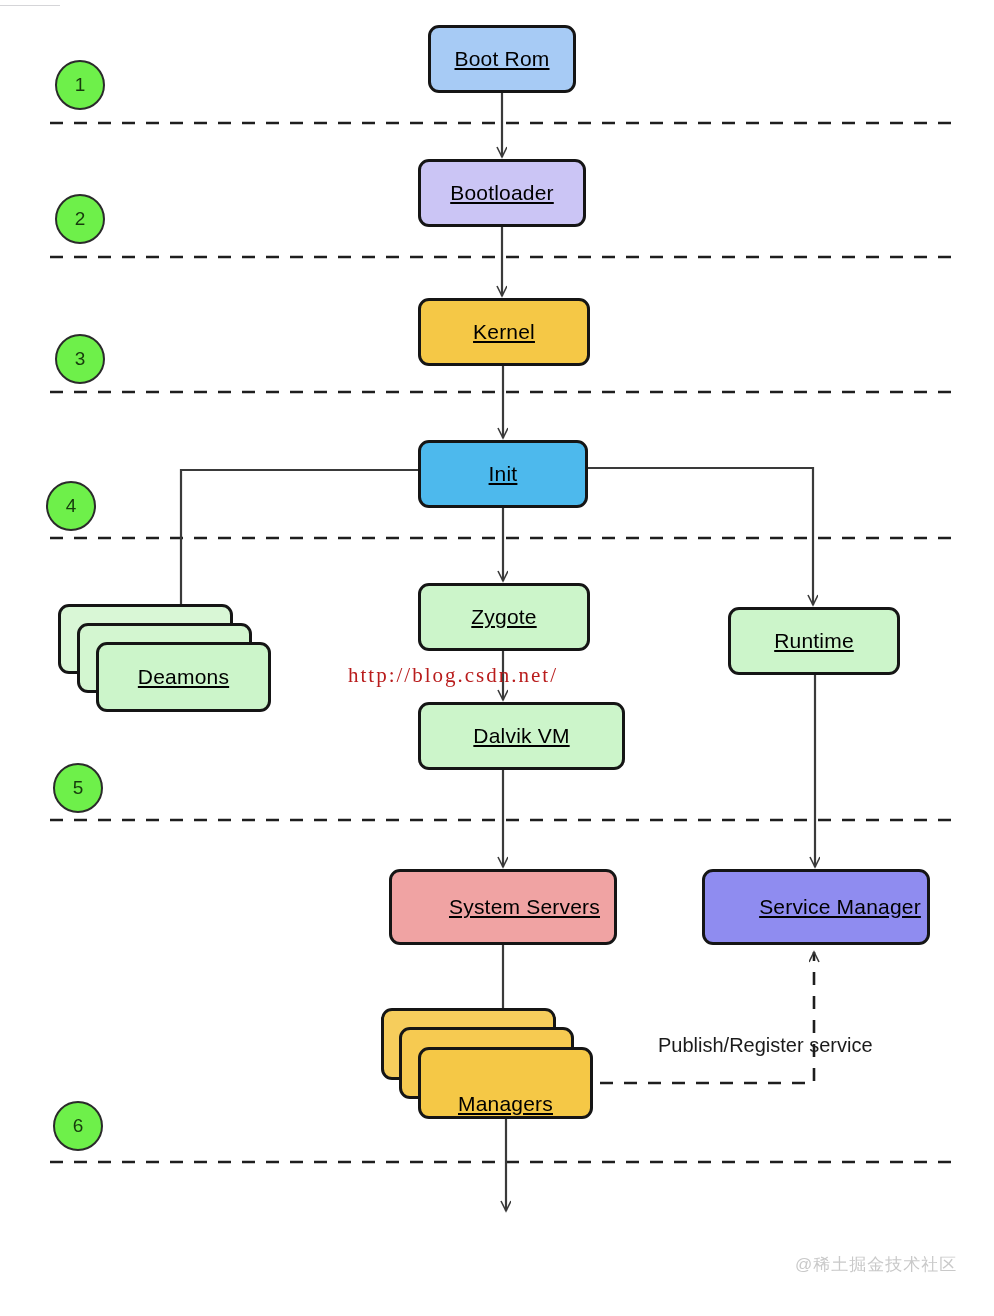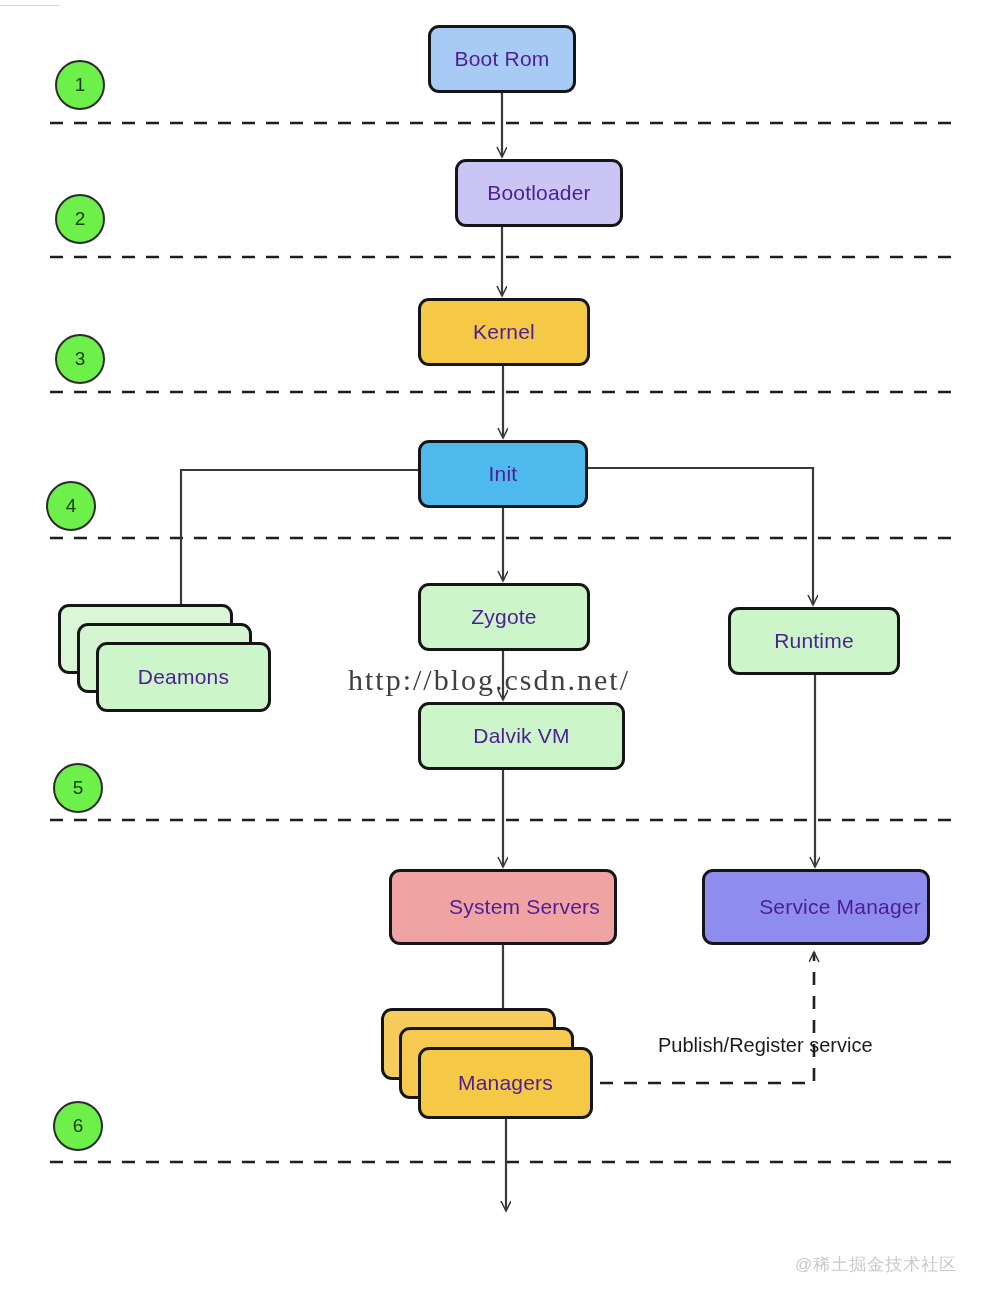--- a/index.html
+++ b/index.html
@@ -25,25 +25,26 @@
     height: 1316px;
   }
   .node {
     position: absolute;
     box-sizing: border-box;
     border: 3px solid #151515;
     border-radius: 11px;
     display: flex;
     align-items: center;
     justify-content: center;
-    color: #4c1d95;
+    color: #000000;
     font-size: 21px;
     letter-spacing: 0.2px;
     z-index: 5;
     white-space: nowrap;
+    text-decoration: underline;
   }
   .stack-shadow {
     position: absolute;
     box-sizing: border-box;
     border: 3px solid #151515;
     border-radius: 11px;
     z-index: 3;
   }
   .stepnum {
     position: absolute;
@@ -55,22 +56,22 @@
     display: flex;
     align-items: center;
     justify-content: center;
     font-size: 19px;
     color: #173b0d;
     z-index: 6;
   }
   .wm-csdn {
     position: absolute;
     font-family: "Liberation Serif", serif;
-    font-size: 30px;
-    color: #404040;
+    font-size: 21px;
+    color: #b91c1c;
     letter-spacing: 2px;
     z-index: 2;
     white-space: nowrap;
   }
   .wm-juejin {
     position: absolute;
     font-size: 17px;
     color: #c9c9c9;
     letter-spacing: 1px;
     z-index: 2;
@@ -146,21 +147,21 @@
   <div class="stepnum" style="left:53px;top:1101px;">
     <span>6</span>
   </div>
 
   <div class="wm-csdn" style="left:348px;top:663px;">http://blog.csdn.net/</div>
 
   <div class="node" style="left:428px;top:25px;width:148px;height:68px;background:#a7cbf5;">
     <span>Boot Rom</span>
   </div>
 
-  <div class="node" style="left:418px;top:159px;width:168px;height:68px;background:#cbc5f5;margin-left:37px;">
+  <div class="node" style="left:418px;top:159px;width:168px;height:68px;background:#cbc5f5;">
     <span>Bootloader</span>
   </div>
 
   <div class="node" style="left:418px;top:440px;width:170px;height:68px;background:#4db9ed;">
     <span>Init</span>
   </div>
 
   <div class="node" style="left:418px;top:298px;width:172px;height:68px;background:#f5c846;">
     <span>Kernel</span>
   </div>
@@ -186,21 +187,21 @@
   <div class="node" style="left:389px;top:869px;width:228px;height:76px;background:#f0a3a3;padding-left:43px;">
     <span>System Servers</span>
   </div>
 
   <div class="node" style="left:702px;top:869px;width:228px;height:76px;background:#8f8cf0;padding-left:48px;">
     <span>Service Manager</span>
   </div>
 
   <div class="stack-shadow" style="left:381px;top:1008px;width:175px;height:72px;background:#f6cd5c;"></div>
   <div class="stack-shadow" style="left:399px;top:1027px;width:175px;height:72px;background:#f6ca51;z-index:4;"></div>
-  <div class="node" style="left:418px;top:1047px;width:175px;height:72px;background:#f5c846;">
+  <div class="node" style="left:418px;top:1047px;width:175px;height:72px;background:#f5c846;align-items:flex-end;">
     <span>Managers</span>
   </div>
 
 
   <div class="edge-label" style="left:658px;top:1034px;">Publish/Register service</div>
 
   <div class="wm-juejin" style="left:795px;top:1253px;">@稀土掘金技术社区</div>
 
 </div>
 

